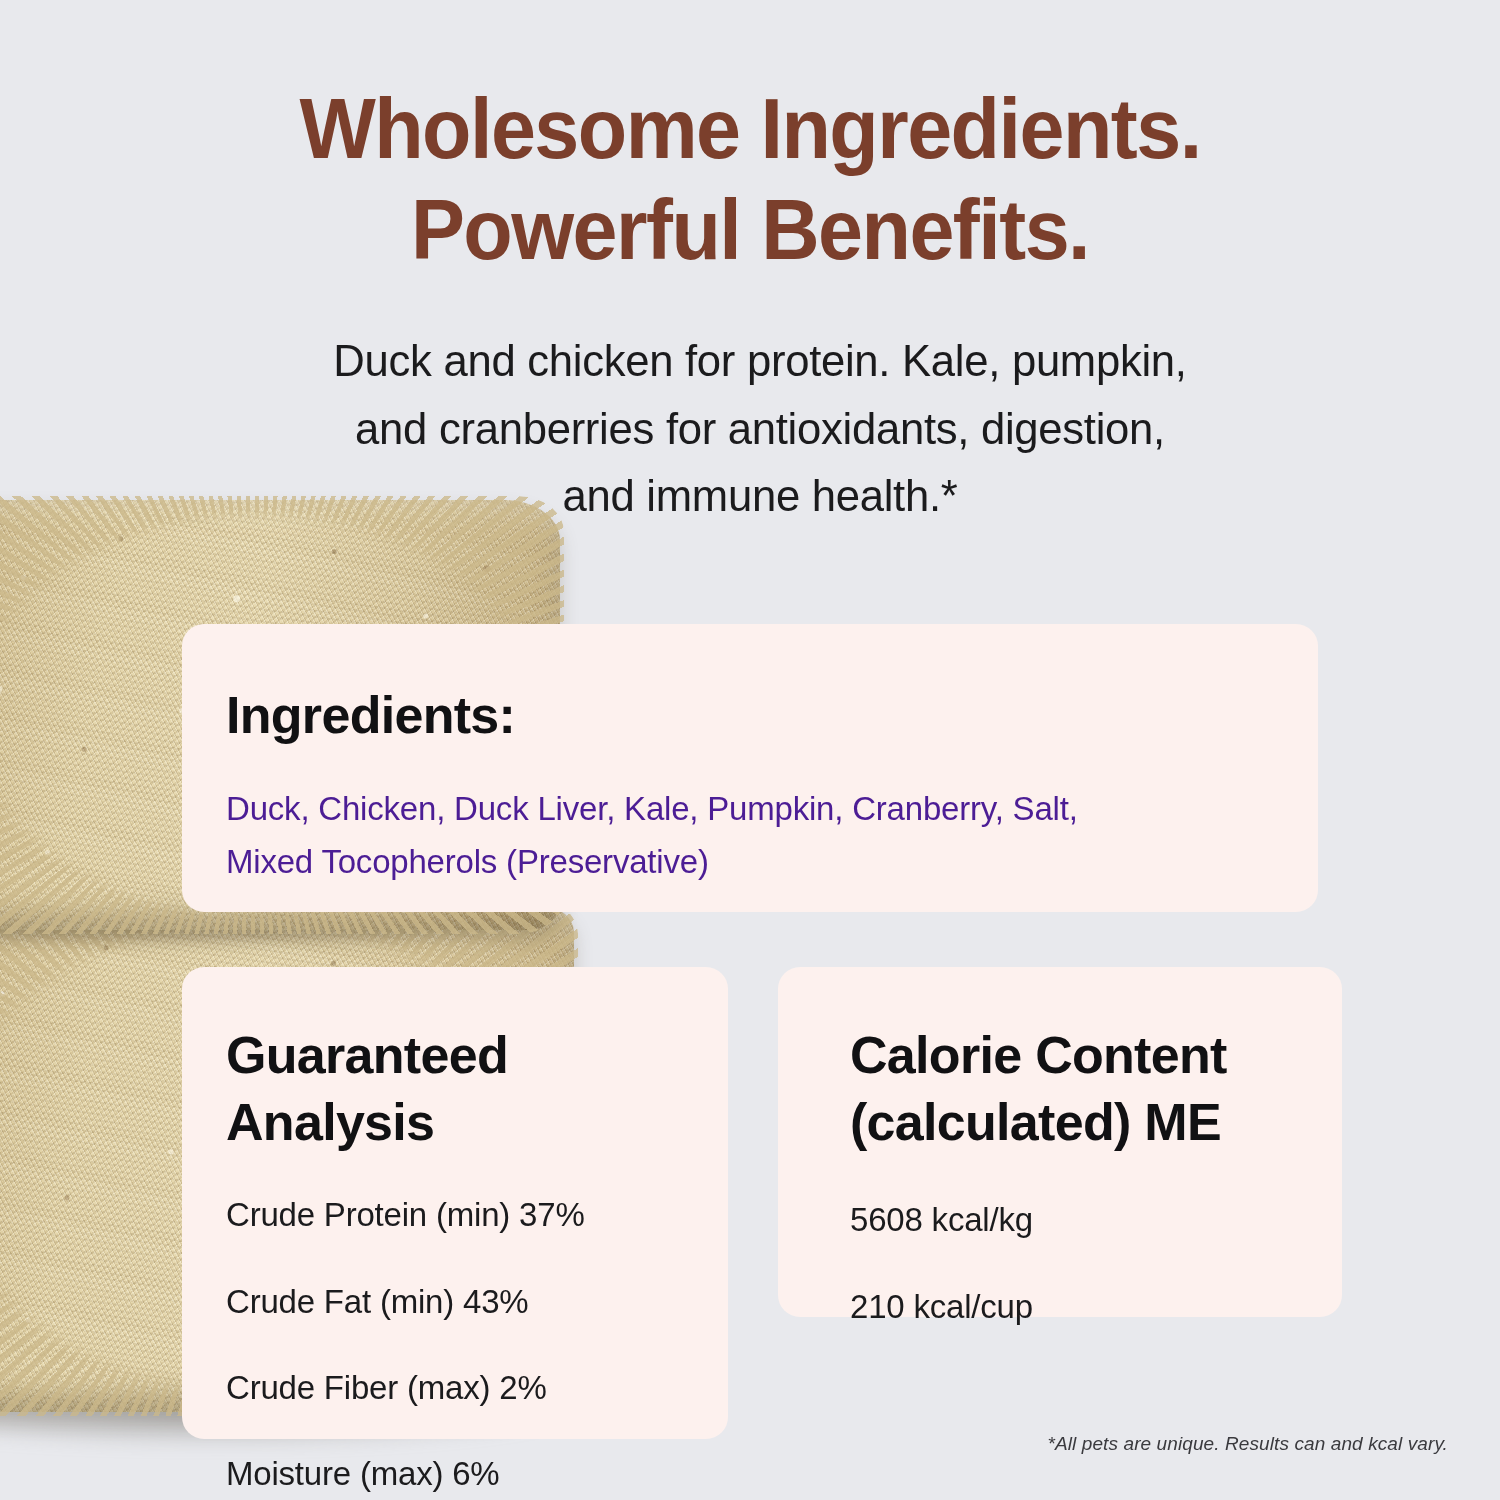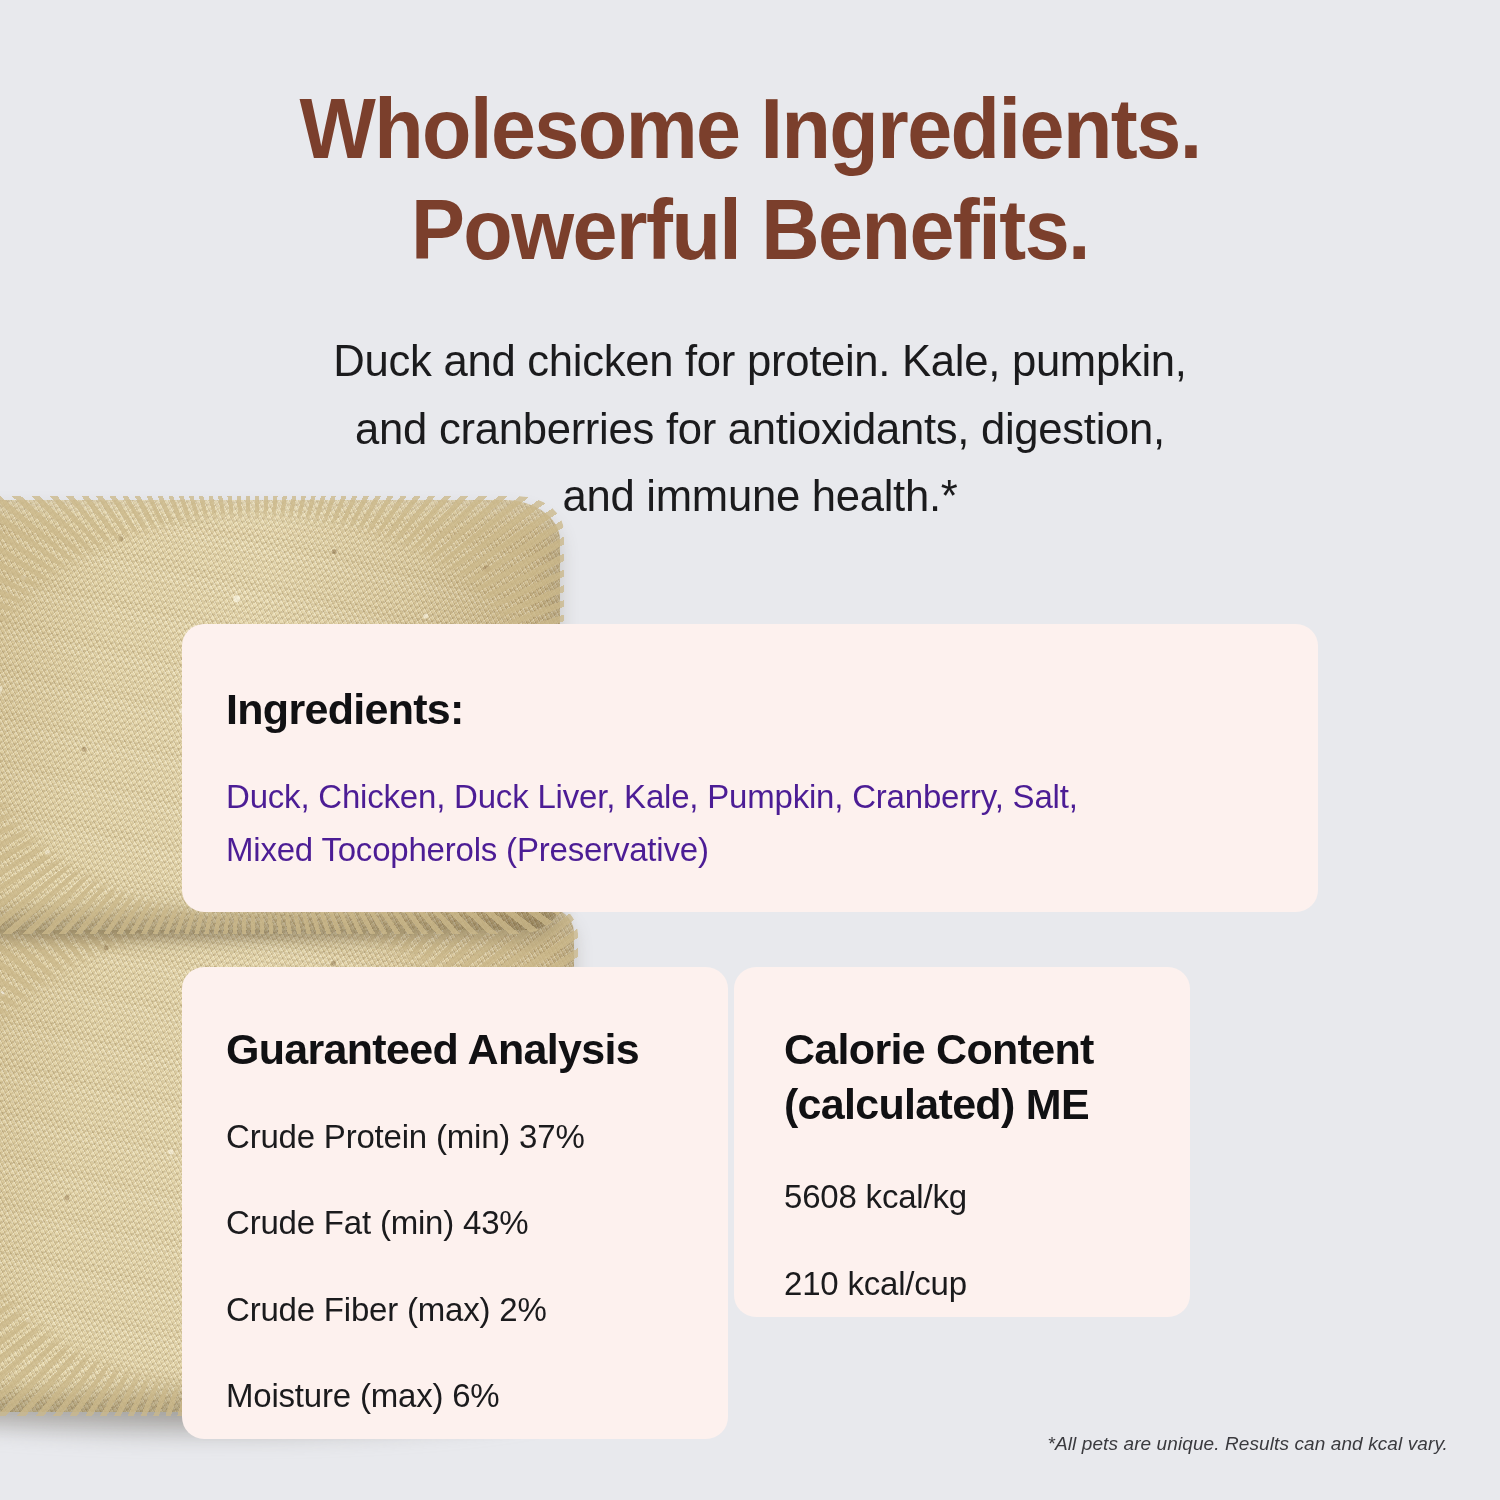--- a/index.html
+++ b/index.html
@@ -162,29 +162,29 @@
     left:182px; top:624px;
     width:1136px; height:288px;
     padding:58px 44px 0 44px;
   }
   .card-analysis{
     left:182px; top:967px;
     width:546px; height:472px;
     padding:55px 44px 0 44px;
   }
   .card-calories{
-    left:734px; top:967px;
-    width:456px; height:350px;
-    padding:55px 44px 0 50px;
+    left:778px; top:967px;
+    width:564px; height:350px;
+    padding:55px 44px 0 72px;
   }
 
   .card-title{
     color:#111113;
     font-weight:700;
-    font-size:43px;
+    font-size:52px;
     line-height:1.28;
     letter-spacing:-.7px;
     margin-bottom:33px;
   }
   .card-title.two-line{ margin-bottom:38px; }
 
   .card-body{
     color:#4c1d95;
     font-size:33px;
     line-height:1.62;

